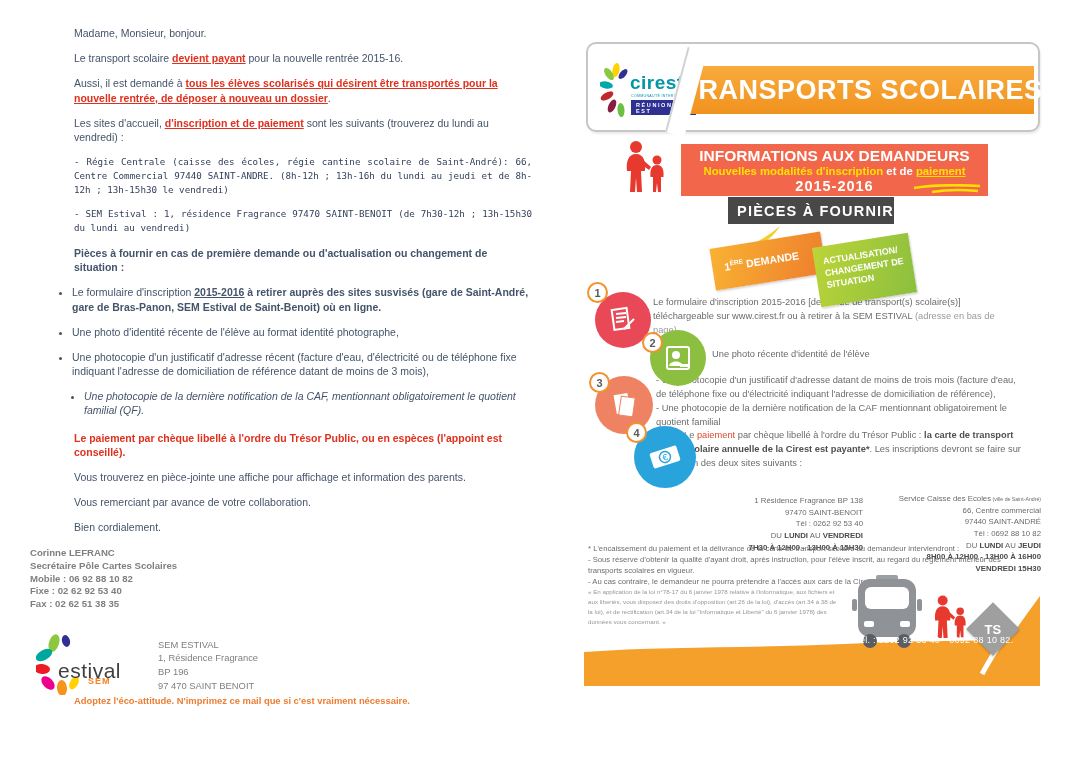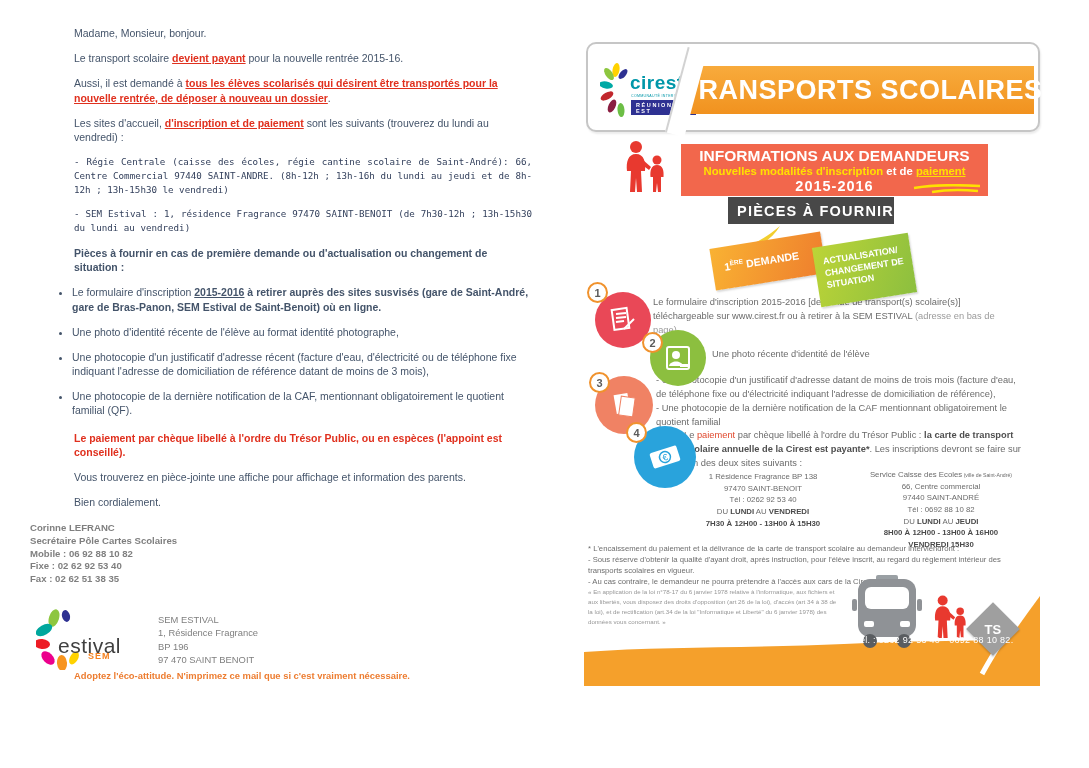--- a/index.html
+++ b/index.html
@@ -7,21 +7,21 @@
 
   
   .letter{position:absolute;left:30px;top:26px;width:502px;color:#44546a;font-size:10.5px;line-height:1.35;}
   .letter p{margin:0 0 11px 0;padding-left:44px;}
   .ru{color:#e0301e;font-weight:700;text-decoration:underline;}
   .redbold{color:#e0301e;font-weight:700;}
   .mono{font-family:"DejaVu Sans Mono","Liberation Mono",monospace;font-size:9.2px;line-height:1.5;color:#33405c;text-align:justify;margin:0 0 12px 0;}
   .lbold{font-weight:700;}
   ul.bullets{margin:4px 0 13px 24px;padding:0 0 0 18px;}
   ul.bullets li{margin-bottom:11px;}
-  .italic{}
+  .italic{font-style:italic;margin-left:12px;}
   .sig{color:#7f7f7f;font-weight:700;font-size:9.6px;line-height:1.32;margin-top:13px;}
   .estival-block{display:flex;align-items:flex-start;gap:30px;margin:22px 0 0 6px;}
   .est-addr{color:#7f7f7f;font-size:9.4px;line-height:1.45;margin-top:5px;}
   .est-wordmark{position:absolute;left:22px;top:24px;color:#404040;font-size:21px;font-weight:400;letter-spacing:.5px;}
   .est-sem{position:absolute;left:52px;top:42px;color:#f58220;font-size:9px;font-weight:700;letter-spacing:1px;}
   .eco{color:#ed7d31;font-weight:700;font-size:9.4px;margin-top:23px;}
 
   
   .flyer{position:absolute;left:584px;top:30px;width:456px;height:656px;}
   .abs{position:absolute;}
@@ -63,21 +63,21 @@
 
   .itext{color:#6b6b6b;font-size:9.3px;line-height:1.5;}
   .t1{left:69px;top:266px;width:360px;}
   .t2{left:128px;top:318px;width:260px;}
   .t3{left:72px;top:344px;width:372px;}
   .t4{left:100px;top:399px;width:348px;}
   .light{color:#9a9a9a;}
   .ired{color:#e0492e;}
   .ibold{color:#4f4f4f;font-weight:700;}
 
-  .site{text-align:center;font-size:7.8px;color:#6b6b6b;line-height:1.5;}
+  .site{text-align:right;font-size:7.8px;color:#6b6b6b;line-height:1.5;margin-top:24px;}
   .site .sb{font-weight:700;color:#4a4a4a;}
   .site-left{left:79px;top:441px;width:200px;}
   .site-right{left:257px;top:439px;width:200px;}
   .tiny{font-size:5.2px;}
 
   .footnotes{left:4px;top:514px;width:424px;font-size:7.7px;color:#6d6d6d;line-height:1.42;z-index:2;}
   .legal{left:4px;top:557px;width:250px;font-size:6.2px;color:#979797;line-height:1.6;z-index:2;}
 
   .footer-svg{left:0;top:540px;z-index:0;}
   .bus-icon{left:266px;top:543px;z-index:2;}
@@ -109,20 +109,21 @@
 
     <ul class="bullets">
       <li><span>Le formulaire d'inscription </span><span style="text-decoration:underline;font-weight:700">2015-2016</span><span class="lbold"> à retirer auprès des sites susvisés (gare de Saint-André, gare de Bras-Panon, SEM Estival de Saint-Benoit) où en ligne.</span></li>
       <li>Une photo d'identité récente de l'élève au format identité photographe,</li>
       <li>Une photocopie d'un justificatif d'adresse récent (facture d'eau, d'électricité ou de téléphone fixe indiquant l'adresse de domiciliation de référence datant de moins de 3 mois),</li>
       <li class="italic">Une photocopie de la dernière notification de la CAF, mentionnant obligatoirement le quotient familial (QF).</li>
     </ul>
 
     <p class="redbold">Le paiement par chèque libellé à l'ordre du Trésor Public, ou en espèces (l'appoint est conseillé).</p>
     <p>Vous trouverez en pièce-jointe une affiche pour affichage et information des parents.</p>
+    <p>Vous remerciant par avance de votre collaboration.</p>
     <p>Bien cordialement.</p>
 
     <div class="sig">
       <div>Corinne LEFRANC</div>
       <div>Secrétaire Pôle Cartes Scolaires</div>
       <div>Mobile : 06 92 88 10 82</div>
       <div>Fixe : 02 62 92 53 40</div>
       <div>Fax : 02 62 51 38 35</div>
     </div>
 

